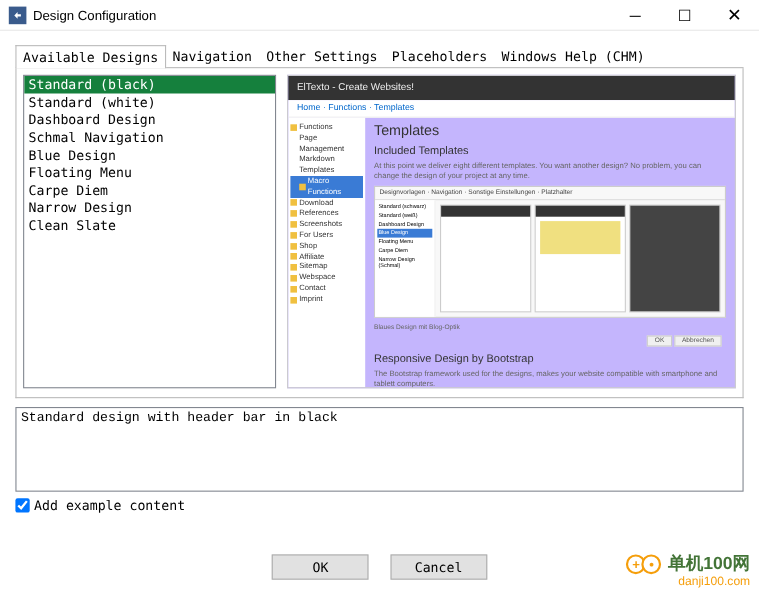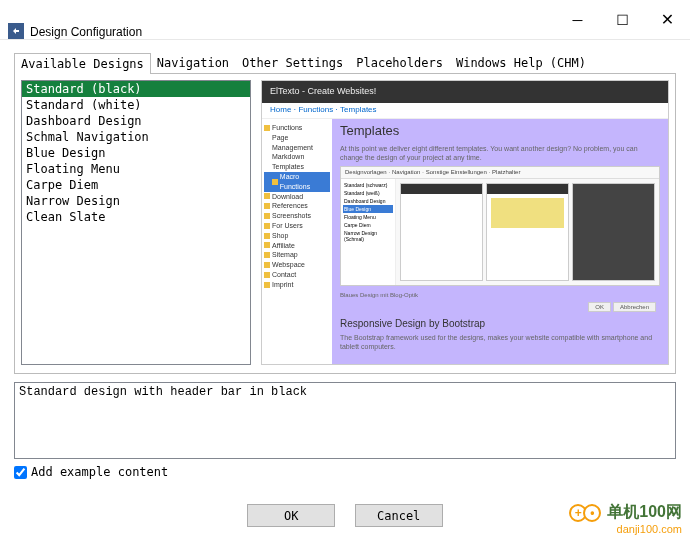--- a/index.html
+++ b/index.html
@@ -1,17 +1,17 @@
 <!DOCTYPE html>
 <html><head>
 <meta charset="utf-8">
 <style>
 *{box-sizing:border-box;margin:0;padding:0}
 body{font-family:"Microsoft YaHei","SimSun",Arial,sans-serif;font-size:12px;background:#fff;width:690px;height:541px;position:relative;overflow:hidden}
-.titlebar{height:40px;display:flex;align-items:flex-end;padding-left:8px;background:#fff;border-bottom:1px solid #e8e8e8}
+.titlebar{height:28px;display:flex;align-items:center;padding-left:8px;background:#fff;border-bottom:1px solid #e8e8e8}
 .titlebar .icon{width:16px;height:16px;background:#3a5b8c;display:flex;align-items:center;justify-content:center;margin-right:6px}
 .titlebar .icon svg{width:10px;height:10px}
 .titlebar .title{flex:1;font-size:12px}
 .winbtns{display:flex;height:100%}
 .winbtn{width:45px;display:flex;align-items:center;justify-content:center;font-family:Arial;font-size:14px}
 .winbtn.close{font-size:16px}
 .content{padding:12px 14px 0 14px}
 .tabs{display:flex;border-bottom:1px solid #bbb;height:22px}
 .tab{padding:3px 6px 2px 6px;font-family:"SimSun","NSimSun",monospace;font-size:12px;border:1px solid transparent;border-bottom:none;margin-right:-1px;cursor:default;position:relative}
 .tab.active{border-color:#bbb;background:#fff;top:1px;border-top:1px solid #bbb}
@@ -38,21 +38,21 @@
 .preview .mock .mli{padding:1px}
 .preview .mock .mli.ms{background:#3a7bd5;color:#fff}
 .preview .mock .mprev{flex:1;display:flex;gap:3px;padding:4px}
 .preview .mock .thumb{flex:1;background:#fff;border:1px solid #ccc;position:relative}
 .preview .mock .thumb .th{height:10px;background:#333}
 .preview .mock .thumb.t2 .tb{background:#f0e080;height:30px;margin:4px}
 .preview .mock .thumb.t3 .tb{background:#444;height:100%}
 .preview .pbtns{text-align:right;font-size:6px;color:#555;padding:2px 4px}
 .preview .pbtn{display:inline-block;border:1px solid #ccc;padding:1px 6px;margin-left:2px;background:#f0f0f0}
 .desc{margin-top:8px;border:1px solid #828790;height:77px;padding:2px 4px;font-family:Liberation Mono, monospace;font-size:12px}
-.chkrow{margin-top:6px;display:flex;align-items:center;gap:4px;font-family:"SimSun","NSimSun",monospace;font-size:12px}
+.chkrow{margin-top:6px;display:flex;gap:4px;font-family:"SimSun","NSimSun",monospace;font-size:12px}
 .chkrow input{width:13px;height:13px}
 .btnrow{position:absolute;bottom:14px;left:0;right:0;text-align:center}
 .btn{width:88px;height:23px;border:1px solid #adadad;background:#e1e1e1;font-family:"SimSun","NSimSun",monospace;font-size:12px;margin:0 8px;cursor:default}
 .watermark{position:absolute;right:8px;bottom:6px;text-align:right;font-family:Arial}
 .watermark .wlogo{display:flex;align-items:center;gap:6px;justify-content:flex-end}
 .watermark .circ{display:inline-flex}
 .watermark .c{width:18px;height:18px;border:2px solid #f59e0b;border-radius:50%;display:flex;align-items:center;justify-content:center;color:#f59e0b;font-weight:bold;font-size:12px;margin-left:-4px;background:#fff}
 .watermark .c:first-child{margin-left:0}
 .watermark .wt{font-size:16px;color:#437437;font-weight:bold}
 .watermark .wu{font-size:11px;color:#f59e0b;display:block}
@@ -154,20 +154,21 @@
               <span class="fico"></span>
               <span>Contact</span>
             </div>
           <div class="fld">
               <span class="fico"></span>
               <span>Imprint</span>
             </div>
         </div>
         <div class="main">
           <h1>Templates</h1>
+          <h2>Included Templates</h2>
           <p>At this point we deliver eight different templates. You want another design? No problem, you can change the design of your project at any time.</p>
           <div class="mock">
             <div class="mtabs">Designvorlagen · Navigation · Sonstige Einstellungen · Platzhalter</div>
             <div class="mbody">
               <div class="mlist">
                 <div class="mli">Standard (schwarz)</div>
                 <div class="mli">Standard (weiß)</div>
                 <div class="mli">Dashboard Design</div>
                 <div class="mli ms">Blue Design</div>
                 <div class="mli">Floating Menu</div>

